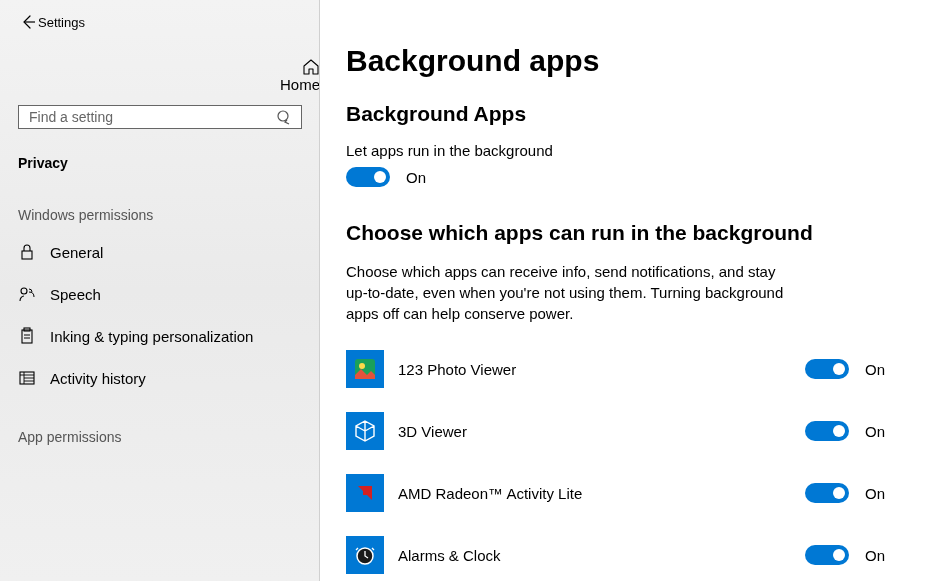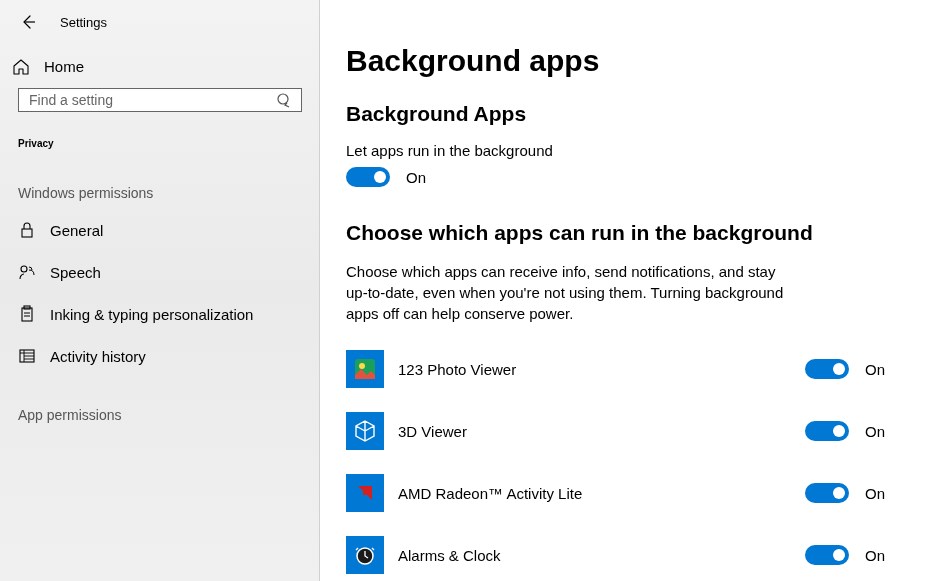--- a/index.html
+++ b/index.html
@@ -3,33 +3,33 @@
 <meta charset="utf-8">
 <style>
 * { margin: 0; padding: 0; box-sizing: border-box; font-family: "Segoe UI", Tahoma, sans-serif; }
 body { width: 925px; height: 581px; background: #fff; overflow: hidden; display: flex; }
 
 .sidebar { width: 320px; height: 100%; background: linear-gradient(180deg, #f3f3f3 0%, #eaeaea 50%, #f0f0f0 100%); padding: 12px 0 0 0; position: relative; }
 .sidebar::after { content: ""; position: absolute; right: 0; top: 0; bottom: 0; width: 1px; background: #d0d0d0; }
 
 .titlebar { display: flex; align-items: center; padding: 0 0 14px 18px; }
 .back-btn { width: 20px; height: 20px; display: flex; align-items: center; justify-content: center; cursor: pointer; }
-.title { font-size: 13px; margin-left: 22px; color: #000; }
+.title { font-size: 13px; color: #000; }
 
-.home-row { display: flex; align-items: flex-start; padding: 12px 0 12px 12px; cursor: pointer; }
+.home-row { display: flex; align-items: flex-end; padding: 12px 0 12px 18px; cursor: pointer; flex-direction: column; }
 .home-row .icon { width: 18px; height: 18px; }
 .home-row .label { font-size: 15px; margin-left: 14px; color: #000; }
 
 .search-wrap { padding: 0 18px 10px 18px; }
 .search { position: relative; }
 .search input { width: 100%; height: 24px; border: 1px solid #666; background: #fff; padding: 0 36px 0 10px; font-size: 14px; color: #333; outline: none; }
 .search input::placeholder { color: #666; }
 .search .sicon { position: absolute; right: 10px; top: 50%; transform: translateY(-50%); width: 16px; height: 16px; }
 
-.section-title { font-size: 10px; font-weight: 600; color: #000; padding: 16px 10px 6px 18px; }
+.section-title { font-size: 14px; font-weight: 600; color: #000; padding: 16px 10px 6px 18px; }
 .group-header { font-size: 14px; color: #555; padding: 30px 18px 8px 18px; }
 
 .nav-item { display: flex; align-items: flex-end; padding: 12px 0 12px 18px; cursor: pointer; }
 .nav-item .nicon { width: 18px; height: 18px; flex-shrink: 0; }
 .nav-item .nlabel { font-size: 15px; margin-left: 14px; color: #000; }
 
 .main { flex: 1; padding: 44px 30px 8px 26px; overflow-y: auto; }
 h1 { font-size: 30px; font-weight: 600; color: #000; margin-bottom: 24px; }
 h2 { font-size: 21px; font-weight: 600; color: #000; margin-bottom: 16px; }
 .desc { font-size: 15px; color: #000; margin-bottom: 8px; }

